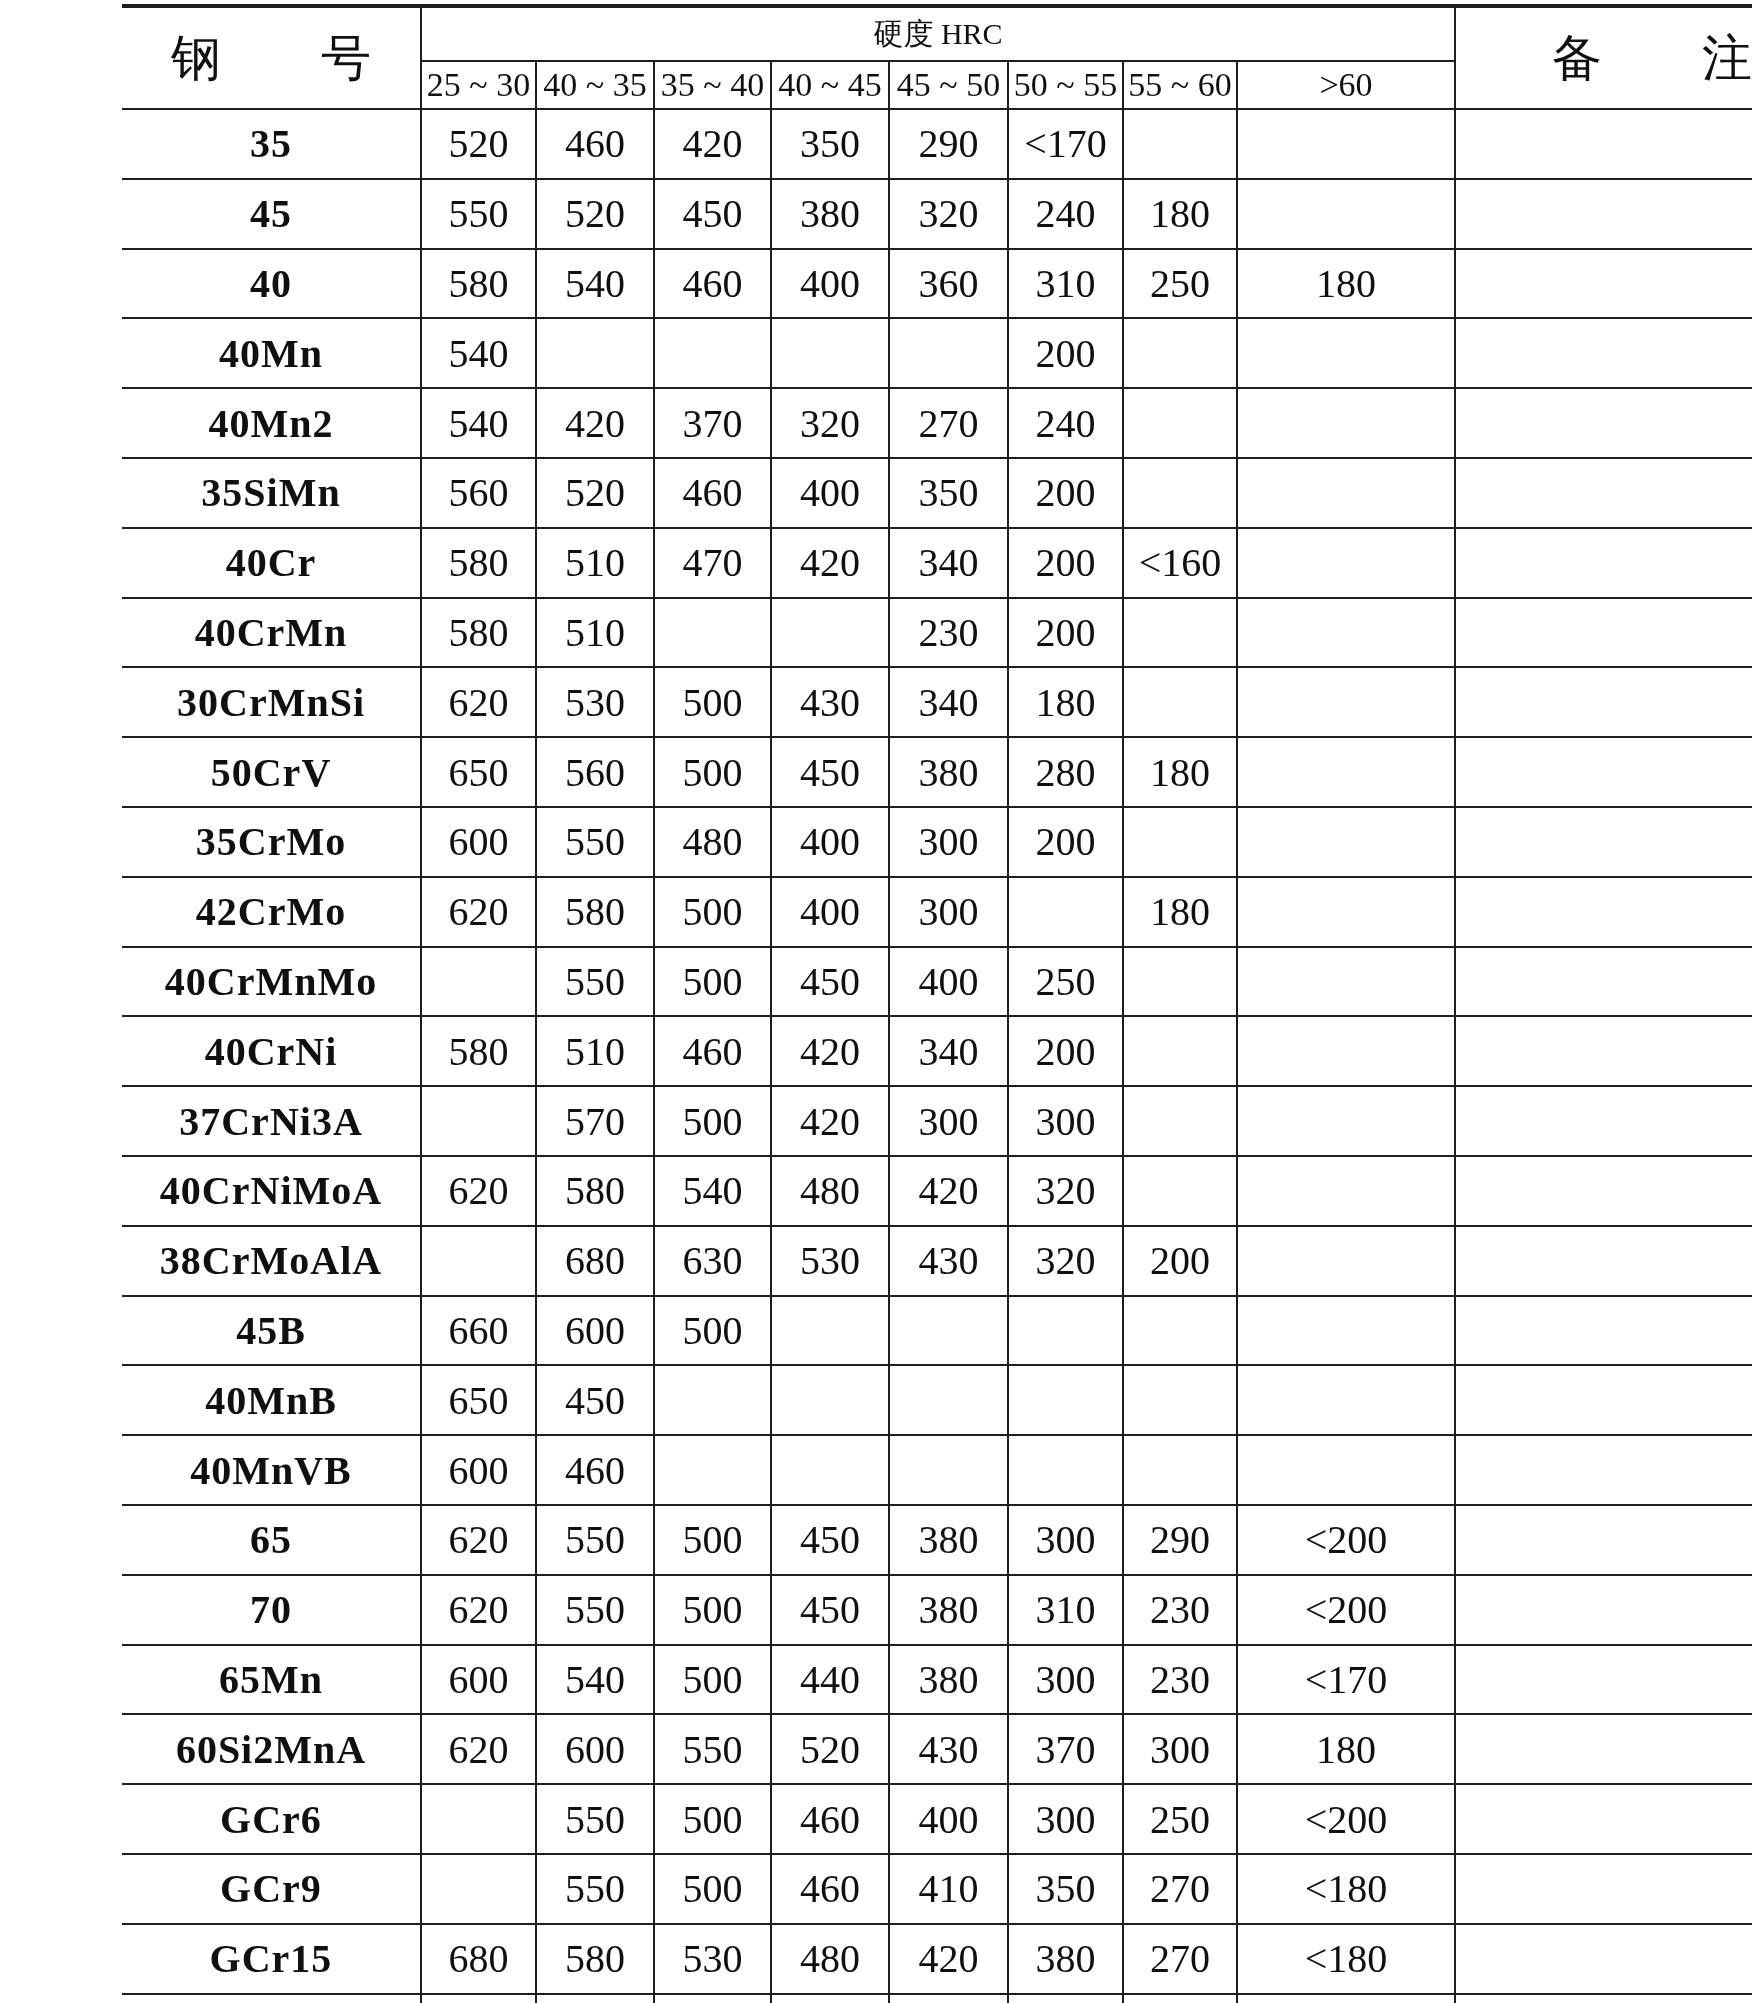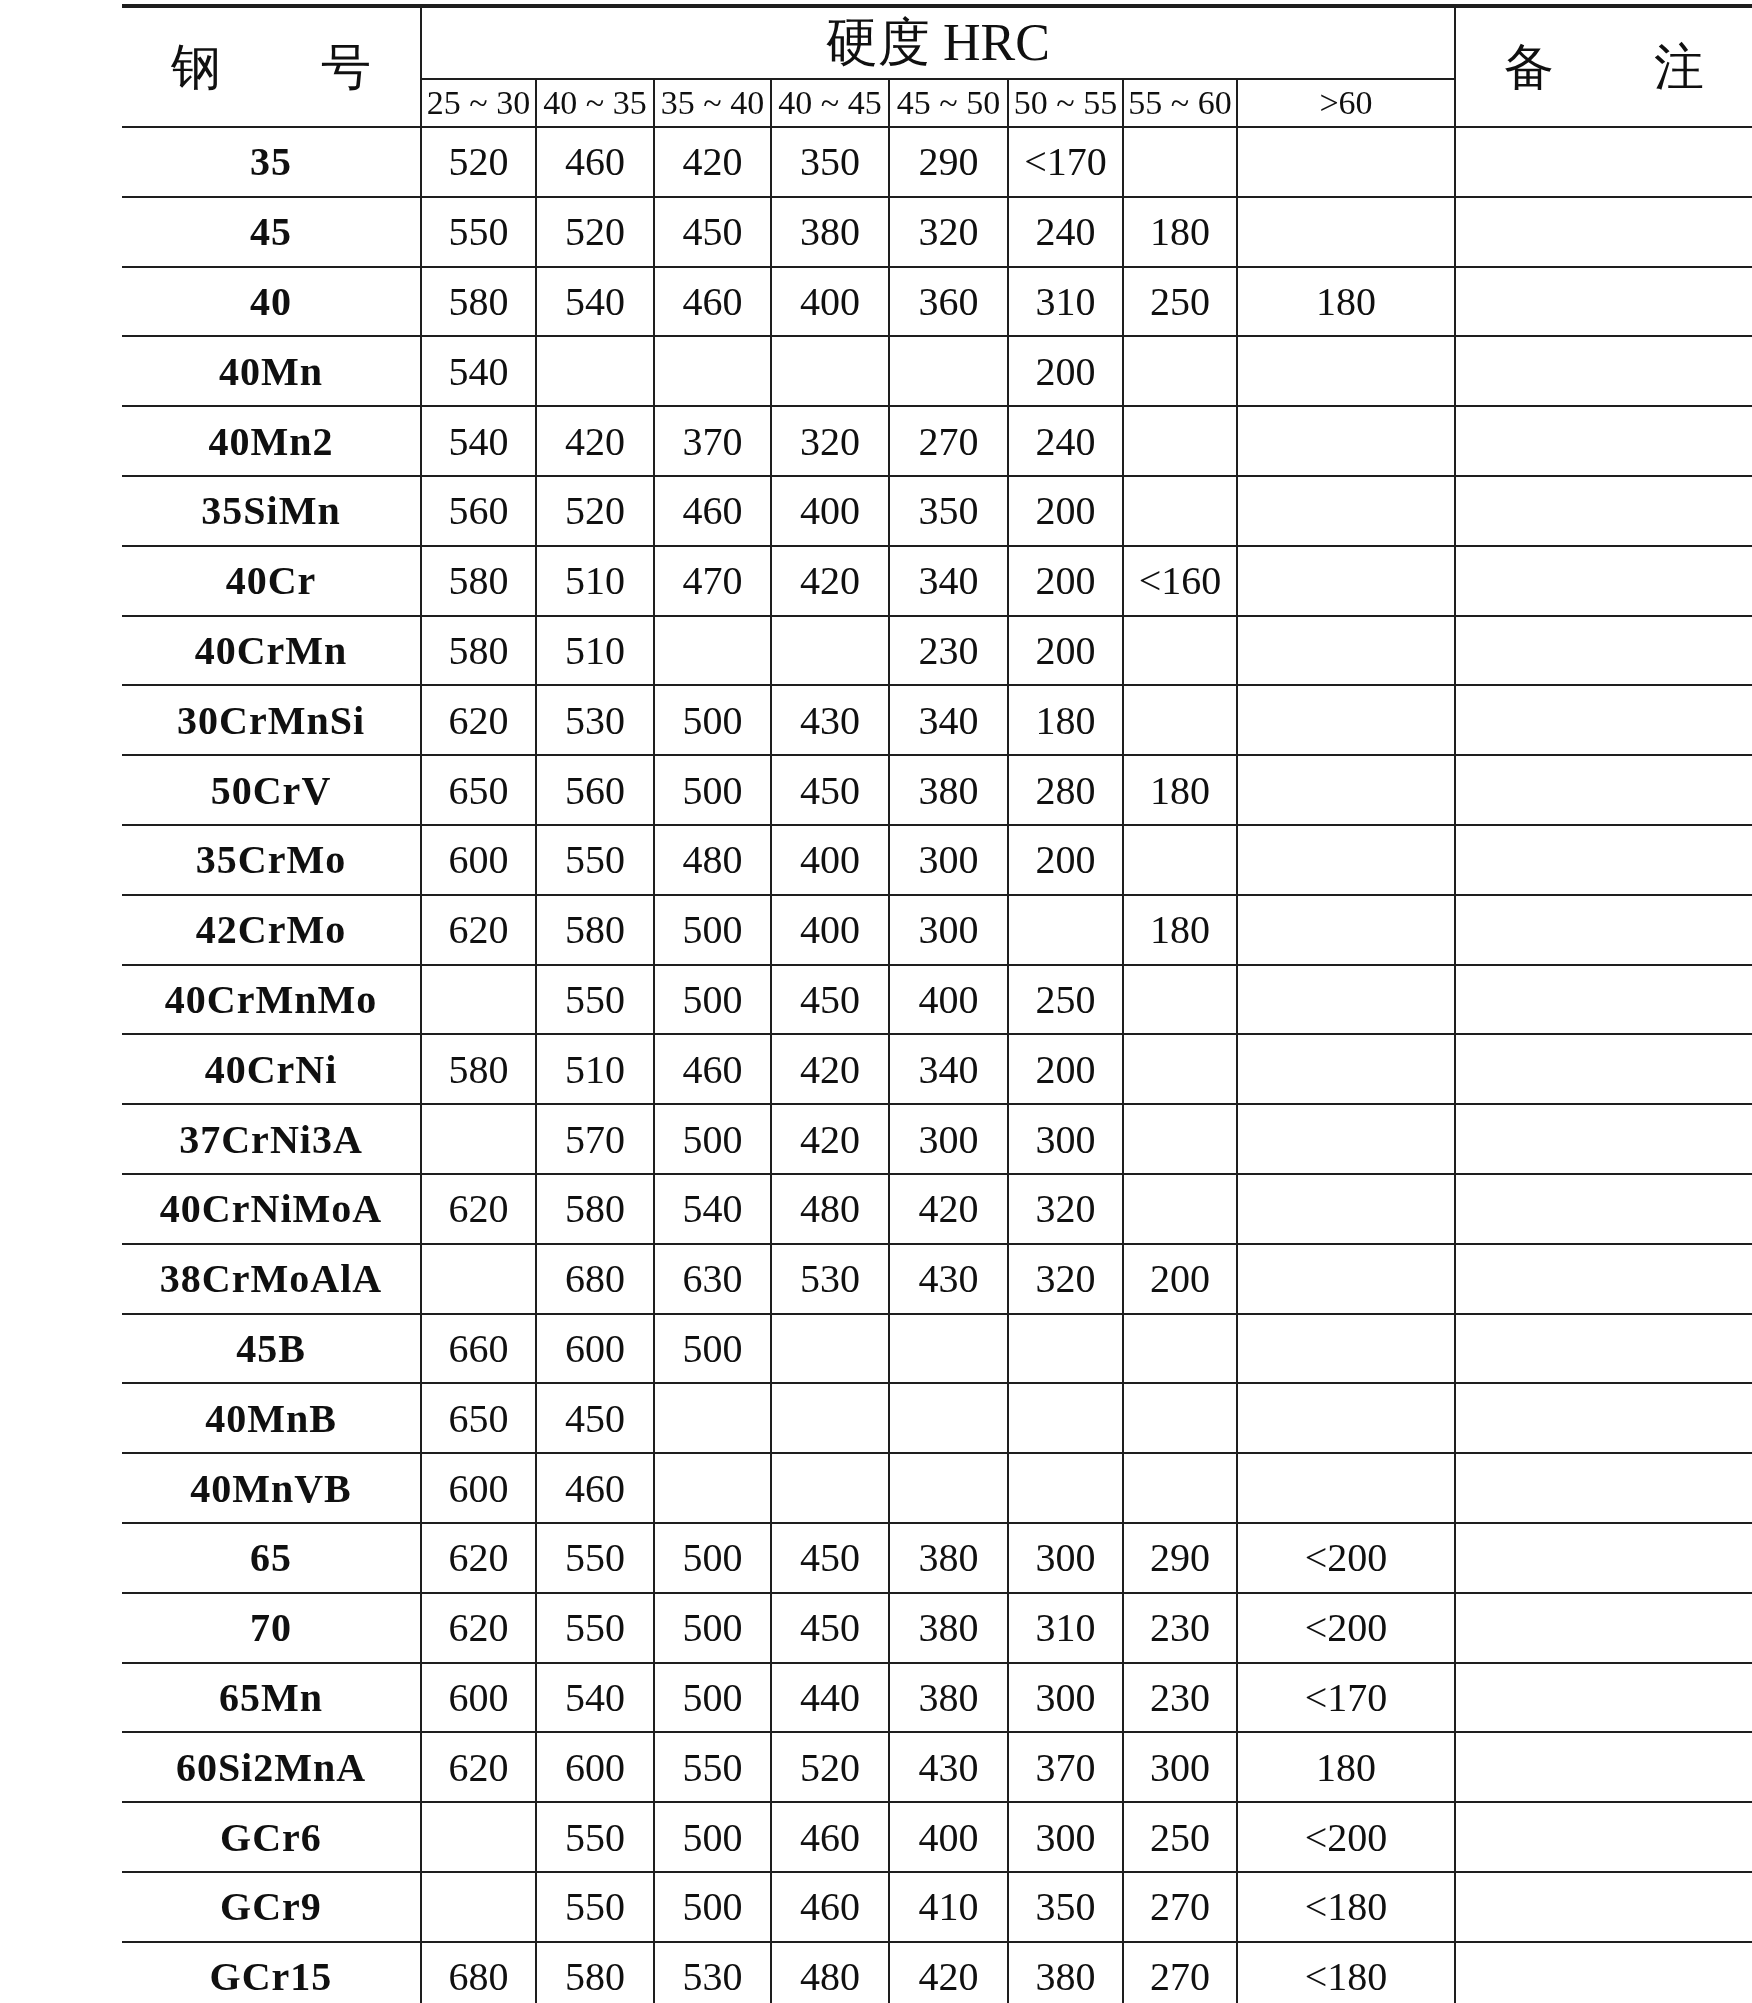--- a/index.html
+++ b/index.html
@@ -20,26 +20,26 @@
   th, td {
     border: 2px solid #1e1e1e;
     text-align: center;
     vertical-align: middle;
     padding: 0;
     font-weight: normal;
     overflow: hidden;
     white-space: nowrap;
   }
   th.steel, th.remark { font-size: 50px; }
-  th.hrc { font-size: 52px; height: 52px; }
+  th.hrc { font-size: 30px; height: 52px; }
   tr.ranges th { height: 46px; font-size: 34px; }
   tbody td { height: 67.8px; font-size: 40px; }
   td.grade { letter-spacing: 1px; font-weight: bold; }
   th.steel, td.grade { border-left: none; }
-  th.remark, td.remark { border-right: none; }
+  th.remark, td.remark { border-right: none; text-align: right; }
   thead tr:first-child th { border-top: 4px solid #1e1e1e; }
   tbody tr:last-child td { border-bottom: 4px solid #1e1e1e; }
 </style>
 </head>
 <body>
 
 <table>
   <colgroup>
     <col style="width:299px">
     <col style="width:115px">

